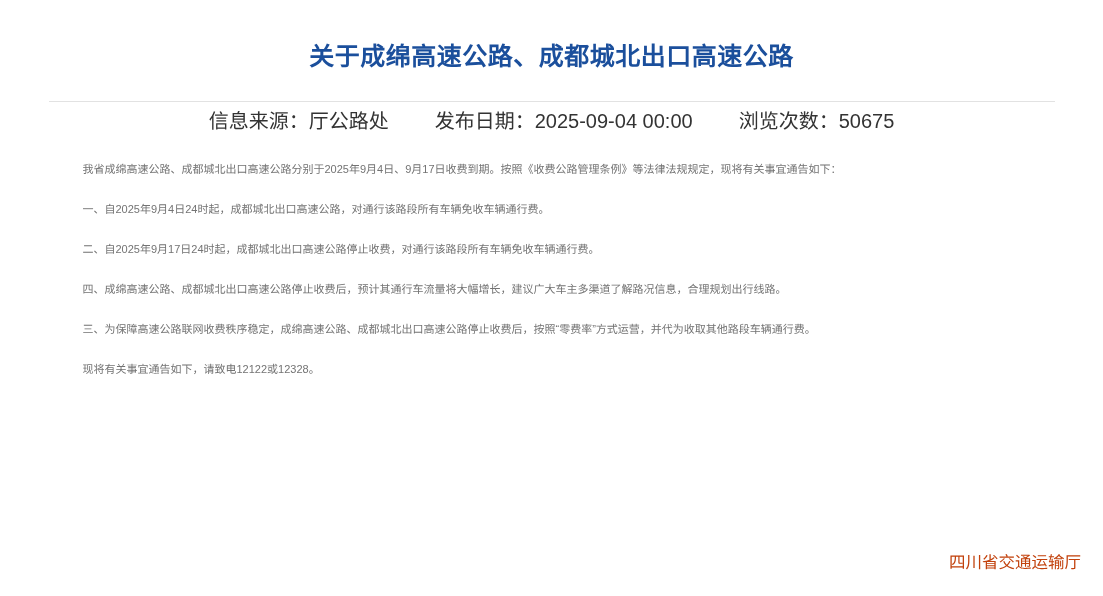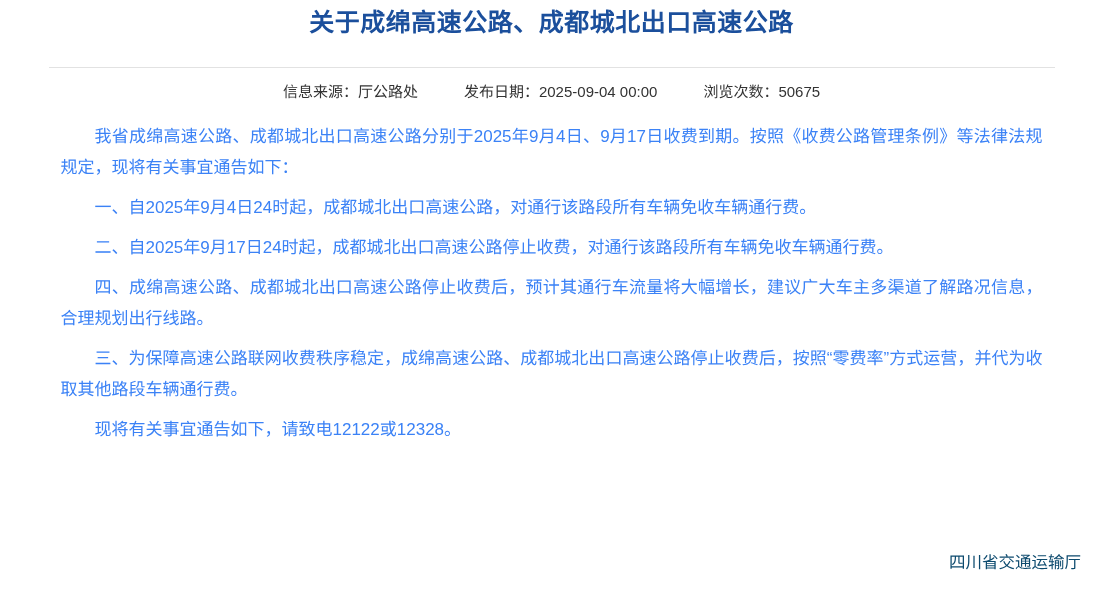--- a/index.html
+++ b/index.html
@@ -14,66 +14,67 @@
     color: #1a1a1a;
     overflow: hidden;
   }
   .page {
     width: 1103px;
     height: 596px;
     box-sizing: border-box;
     position: relative;
   }
   .title-block {
+    padding-top: 34px;
     text-align: center;
   }
   .title-line {
     color: #1b4f9c;
     font-size: 25px;
     font-weight: bold;
     line-height: 45px;
     letter-spacing: 0.5px;
   }
   .meta-divider {
     margin: 22px auto 0 auto;
     width: 1006px;
     border-top: 1px solid #e2e2e2;
   }
   .meta-row {
-    margin-top: 12px;
+    margin-top: 3px;
     display: flex;
     justify-content: center;
     align-items: center;
     gap: 46px;
-    font-size: 15px;
+    font-size: 20px;
     color: #333333;
   }
   .meta-item {
     white-space: nowrap;
   }
   .content {
     margin: 20px auto 0 auto;
     width: 982px;
-    font-size: 17px;
+    font-size: 11px;
     line-height: 31px;
-    color: #3b82f6;
+    color: #737373;
     text-align: justify;
   }
   .para {
     margin: 0 0 9px 0;
     text-indent: 2em;
   }
   .signature {
     position: absolute;
     right: 22px;
     bottom: 18px;
     text-align: right;
     font-size: 16.5px;
     line-height: 31px;
-    color: #0c4a6e;
+    color: #c2410c;
   }
   .sig-line { white-space: nowrap; }
 </style>
 </head>
 <body>
 
 <div class="page">
 
   <div class="title-block">
     <div class="title-line">关于成绵高速公路、成都城北出口高速公路</div>

